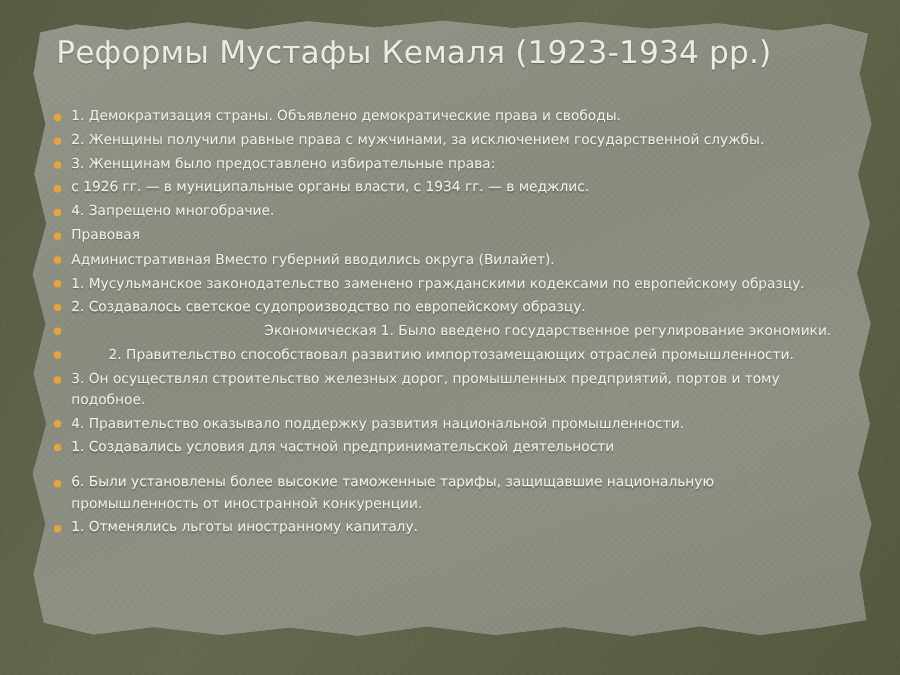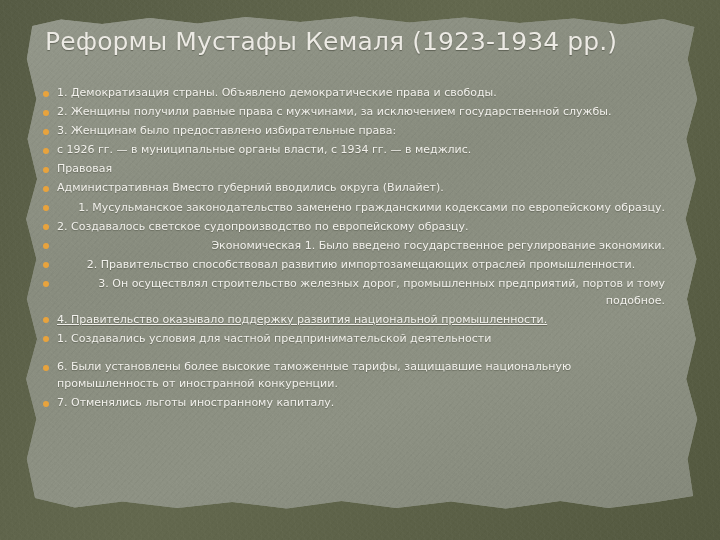--- a/index.html
+++ b/index.html
@@ -162,58 +162,62 @@
         <li class="bullet" style="color: rgb(242, 241, 236);">
           <span class="dot" style="background: rgb(232, 163, 61);"></span>
           <span class="txt">3. Женщинам было предоставлено избирательные права:</span>
         </li>
         <li class="bullet" style="color: rgb(242, 241, 236);">
           <span class="dot" style="background: rgb(232, 163, 61);"></span>
           <span class="txt">с 1926 гг. — в муниципальные органы власти, с 1934 гг. — в меджлис.</span>
         </li>
         <li class="bullet" style="color: rgb(242, 241, 236);">
           <span class="dot" style="background: rgb(232, 163, 61);"></span>
+          <span class="txt">4. Запрещено многобрачие.</span>
+        </li>
+        <li class="bullet" style="color: rgb(242, 241, 236);">
+          <span class="dot" style="background: rgb(232, 163, 61);"></span>
           <span class="txt">Правовая</span>
         </li>
         <li class="bullet" style="color: rgb(242, 241, 236);">
           <span class="dot" style="background: rgb(232, 163, 61);"></span>
           <span class="txt">Административная Вместо губерний вводились округа (Вилайет).</span>
         </li>
+        <li class="bullet" style="color: rgb(242, 241, 236);">
+          <span class="dot" style="background: rgb(232, 163, 61);"></span>
+          <span class="txt">1. Мусульманское законодательство заменено гражданскими кодексами по европейскому образцу.</span>
+        </li>
+        <li class="bullet" style="color: rgb(242, 241, 236);">
+          <span class="dot" style="background: rgb(232, 163, 61);"></span>
+          <span class="txt">2. Создавалось светское судопроизводство по европейскому образцу.</span>
+        </li>
         <li class="bullet" style="color: rgb(242, 241, 236); text-align: right;">
           <span class="dot" style="background: rgb(232, 163, 61);"></span>
-          <span class="txt">1. Мусульманское законодательство заменено гражданскими кодексами по европейскому образцу.</span>
-        </li>
-        <li class="bullet" style="color: rgb(242, 241, 236);">
-          <span class="dot" style="background: rgb(232, 163, 61);"></span>
-          <span class="txt">2. Создавалось светское судопроизводство по европейскому образцу.</span>
-        </li>
-        <li class="bullet" style="color: rgb(242, 241, 236); text-align: right;">
-          <span class="dot" style="background: rgb(232, 163, 61);"></span>
           <span class="txt">Экономическая 1. Было введено государственное регулирование экономики.</span>
         </li>
         <li class="bullet" style="color: rgb(242, 241, 236); text-align: center;">
           <span class="dot" style="background: rgb(232, 163, 61);"></span>
           <span class="txt">2. Правительство способствовал развитию импортозамещающих отраслей промышленности.</span>
         </li>
-        <li class="bullet" style="color: rgb(242, 241, 236); text-align: right;">
+        <li class="bullet" style="color: rgb(242, 241, 236);">
           <span class="dot" style="background: rgb(232, 163, 61);"></span>
           <span class="txt">3. Он осуществлял строительство железных дорог, промышленных предприятий, портов и тому подобное.</span>
         </li>
-        <li class="bullet" style="color: rgb(242, 241, 236); text-decoration: underline;">
+        <li class="bullet" style="color: rgb(242, 241, 236);">
           <span class="dot" style="background: rgb(232, 163, 61);"></span>
           <span class="txt">4. Правительство оказывало поддержку развития национальной промышленности.</span>
         </li>
         <li class="bullet" style="color: rgb(242, 241, 236);">
           <span class="dot" style="background: rgb(232, 163, 61);"></span>
           <span class="txt">1. Создавались условия для частной предпринимательской деятельности</span>
         </li>
         <li class="bullet" style="color: rgb(242, 241, 236); margin-top: 12px;">
           <span class="dot" style="background: rgb(232, 163, 61);"></span>
           <span class="txt">6. Были установлены более высокие таможенные тарифы, защищавшие национальную промышленность от иностранной конкуренции.</span>
         </li>
         <li class="bullet" style="color: rgb(242, 241, 236);">
           <span class="dot" style="background: rgb(232, 163, 61);"></span>
-          <span class="txt">7. Отменялись льготы иностранному капиталу.</span>
+          <span class="txt">1. Отменялись льготы иностранному капиталу.</span>
         </li>
       </ul>
 
   </div>
 </div>
 
 </body></html>

